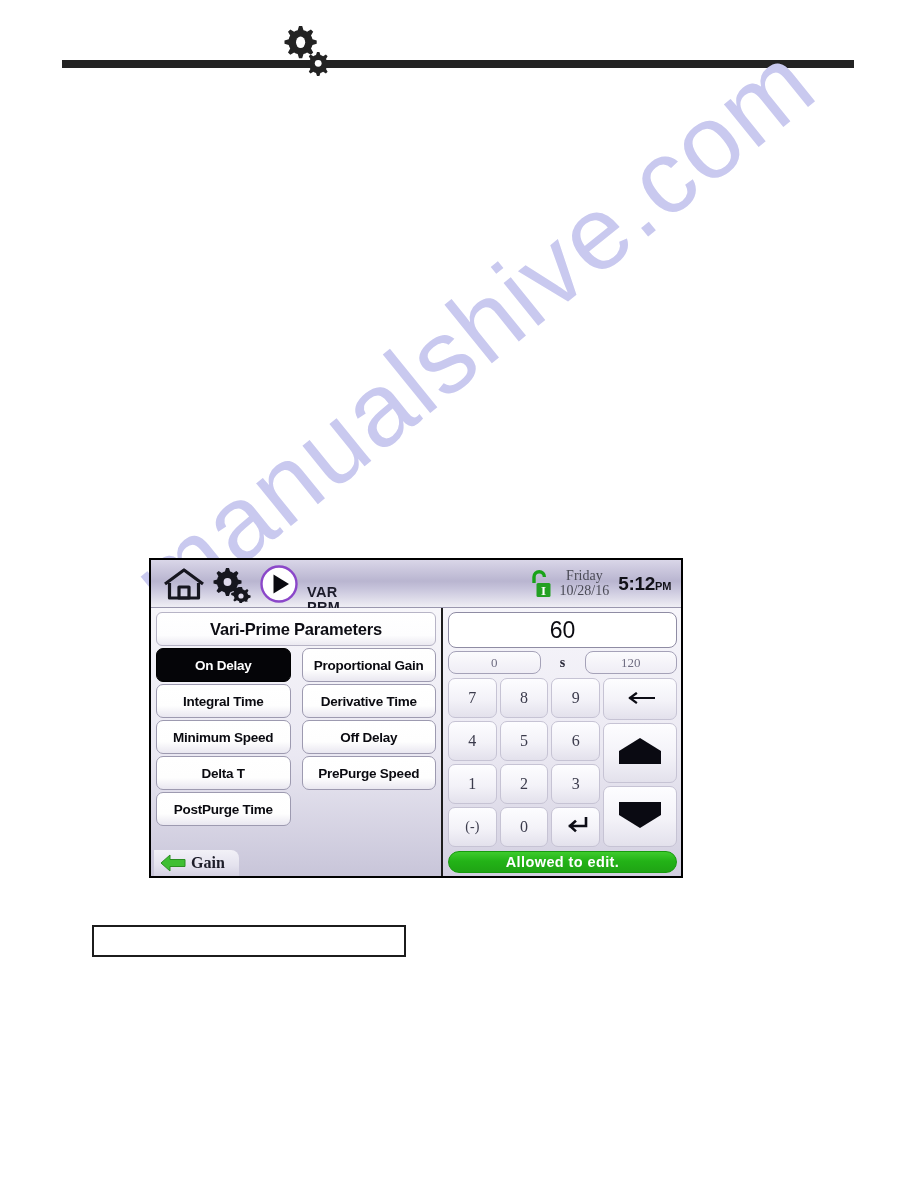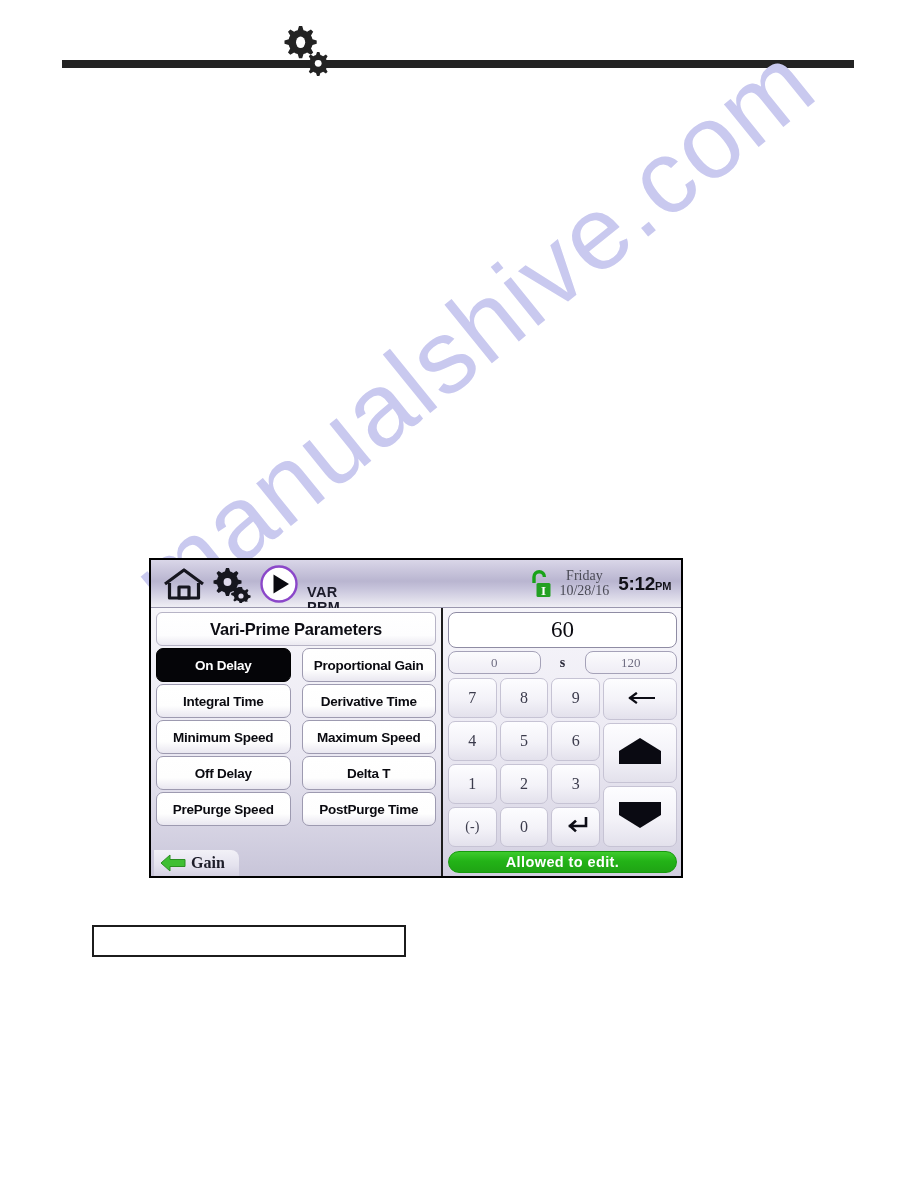--- a/index.html
+++ b/index.html
@@ -220,21 +220,21 @@
   #value-display {
     height: 36px;
     border: 1px solid #8f8ca4;
     border-radius: 8px;
     background: #ffffff;
     display: flex;
     align-items: center;
     justify-content: center;
     font-size: 23px;
     color: #0a0a10;
-    font-family: Liberation Serif, serif;
+    font-family: Liberation Sans, sans-serif;
     box-sizing: border-box;
   }
 
   #range-row {
     margin-top: 3px;
     height: 23px;
     display: flex;
     align-items: center;
     gap: 4px;
   }
@@ -414,21 +414,20 @@
     <div id="left-panel">
 
       <div class="panel-title">Vari-Prime Parameters</div>
 
       <div id="param-grid">
         <div class="param-btn selected">On Delay</div>
         <div class="param-btn">Proportional Gain</div>
         <div class="param-btn">Integral Time</div>
         <div class="param-btn">Derivative Time</div>
         <div class="param-btn">Minimum Speed</div>
-        <div class="param-btn">Maximum Speed</div>
         <div class="param-btn">Off Delay</div>
         <div class="param-btn">Delta T</div>
         <div class="param-btn">PrePurge Speed</div>
         <div class="param-btn">PostPurge Time</div>
       </div>
 
       <div id="back-row">
         <div id="back-btn">
           <span id="back-arrow">
             <svg viewBox="0 0 26 18" width="26" height="18" aria-hidden="true">

